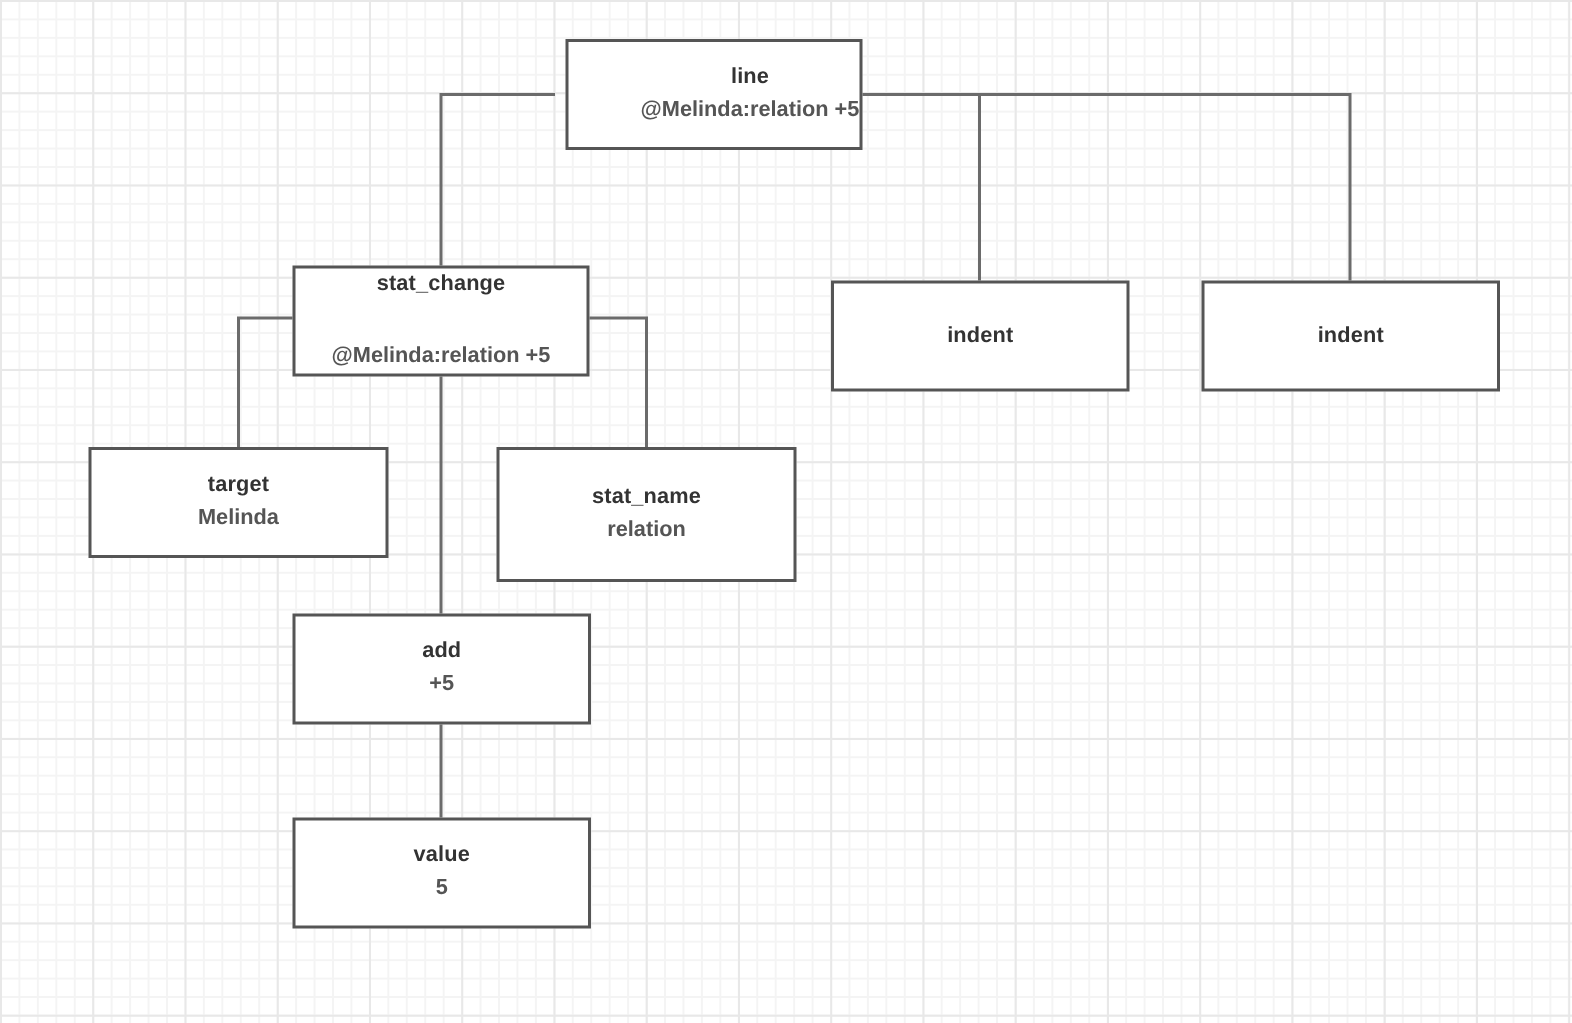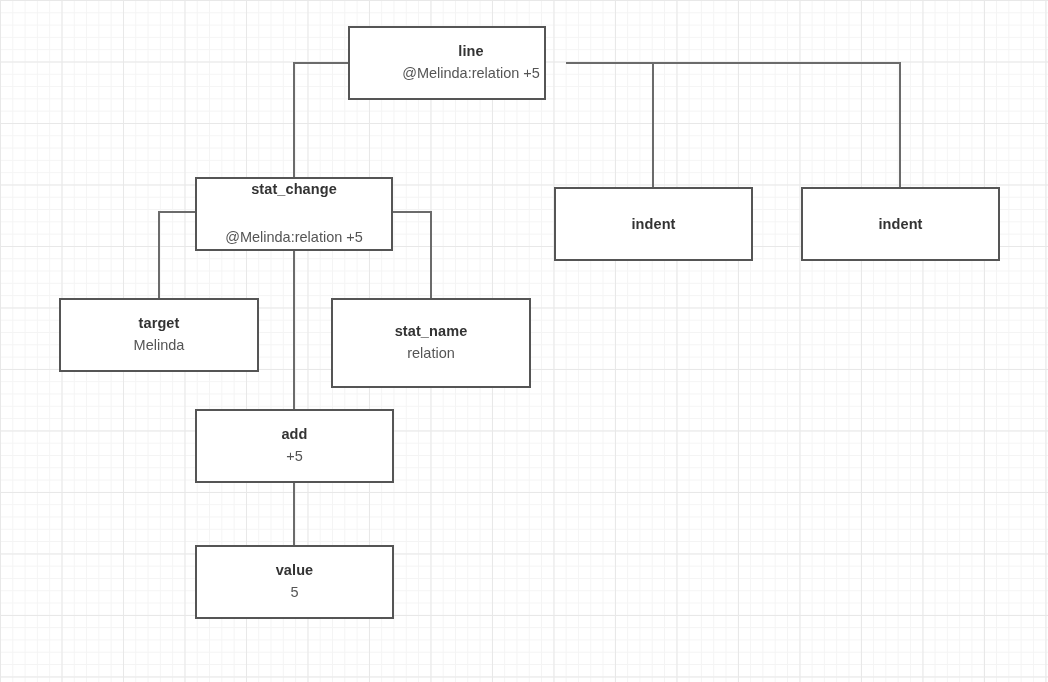--- a/index.html
+++ b/index.html
@@ -56,21 +56,21 @@
   }
   .node .n-title {
     font-size: 14.5px;
     font-weight: bold;
     color: #333333;
     line-height: 1.25;
     letter-spacing: 0.1px;
   }
   .node .n-sub {
     font-size: 14.5px;
-    font-weight: normal;
+    font-weight: bold;
     color: #555555;
     line-height: 1.35;
     margin-top: 4px;
     white-space: nowrap;
   }
   .node.single .n-title {
     margin: 16px;
   }
 </style>
 </head>
@@ -82,21 +82,21 @@
       <path d="M 369 63 L 294 63 L 294 177" fill="none" stroke="#6b6b6b" stroke-width="2" stroke-linecap="square" stroke-linejoin="miter"></path>
       <path d="M 567 63 L 653 63 L 653 187" fill="none" stroke="#6b6b6b" stroke-width="2" stroke-linecap="square" stroke-linejoin="miter"></path>
       <path d="M 567 63 L 900 63 L 900 187" fill="none" stroke="#6b6b6b" stroke-width="2" stroke-linecap="square" stroke-linejoin="miter"></path>
       <path d="M 195 212 L 159 212 L 159 298" fill="none" stroke="#6b6b6b" stroke-width="2" stroke-linecap="square" stroke-linejoin="miter"></path>
       <path d="M 393 212 L 431 212 L 431 298" fill="none" stroke="#6b6b6b" stroke-width="2" stroke-linecap="square" stroke-linejoin="miter"></path>
       <path d="M 294 251 L 294 409" fill="none" stroke="#6b6b6b" stroke-width="2" stroke-linecap="square" stroke-linejoin="miter"></path>
       <path d="M 294 483 L 294 545" fill="none" stroke="#6b6b6b" stroke-width="2" stroke-linecap="square" stroke-linejoin="miter"></path>
     </svg>
 
   <div id="node-layer">
-      <div class="node" style="left: 348px; top: 26px; width: 198px; height: 74px; border-color: rgb(85, 85, 85); background: rgb(255, 255, 255); padding-left: 48px;">
+      <div class="node" style="left: 377px; top: 26px; width: 198px; height: 74px; border-color: rgb(85, 85, 85); background: rgb(255, 255, 255); padding-left: 48px;">
         <div class="n-title">line</div>
         <div class="n-sub">@Melinda:relation +5</div>
       </div>
       <div class="node" style="left: 195px; top: 177px; width: 198px; height: 74px; border-color: rgb(85, 85, 85); background: rgb(255, 255, 255); gap: 26px;">
         <div class="n-title">stat_change</div>
         <div class="n-sub">@Melinda:relation +5</div>
       </div>
       <div class="node single" style="left: 554px; top: 187px; width: 199px; height: 74px; border-color: rgb(85, 85, 85); background: rgb(255, 255, 255);">
         <div class="n-title">indent</div>
       </div>

